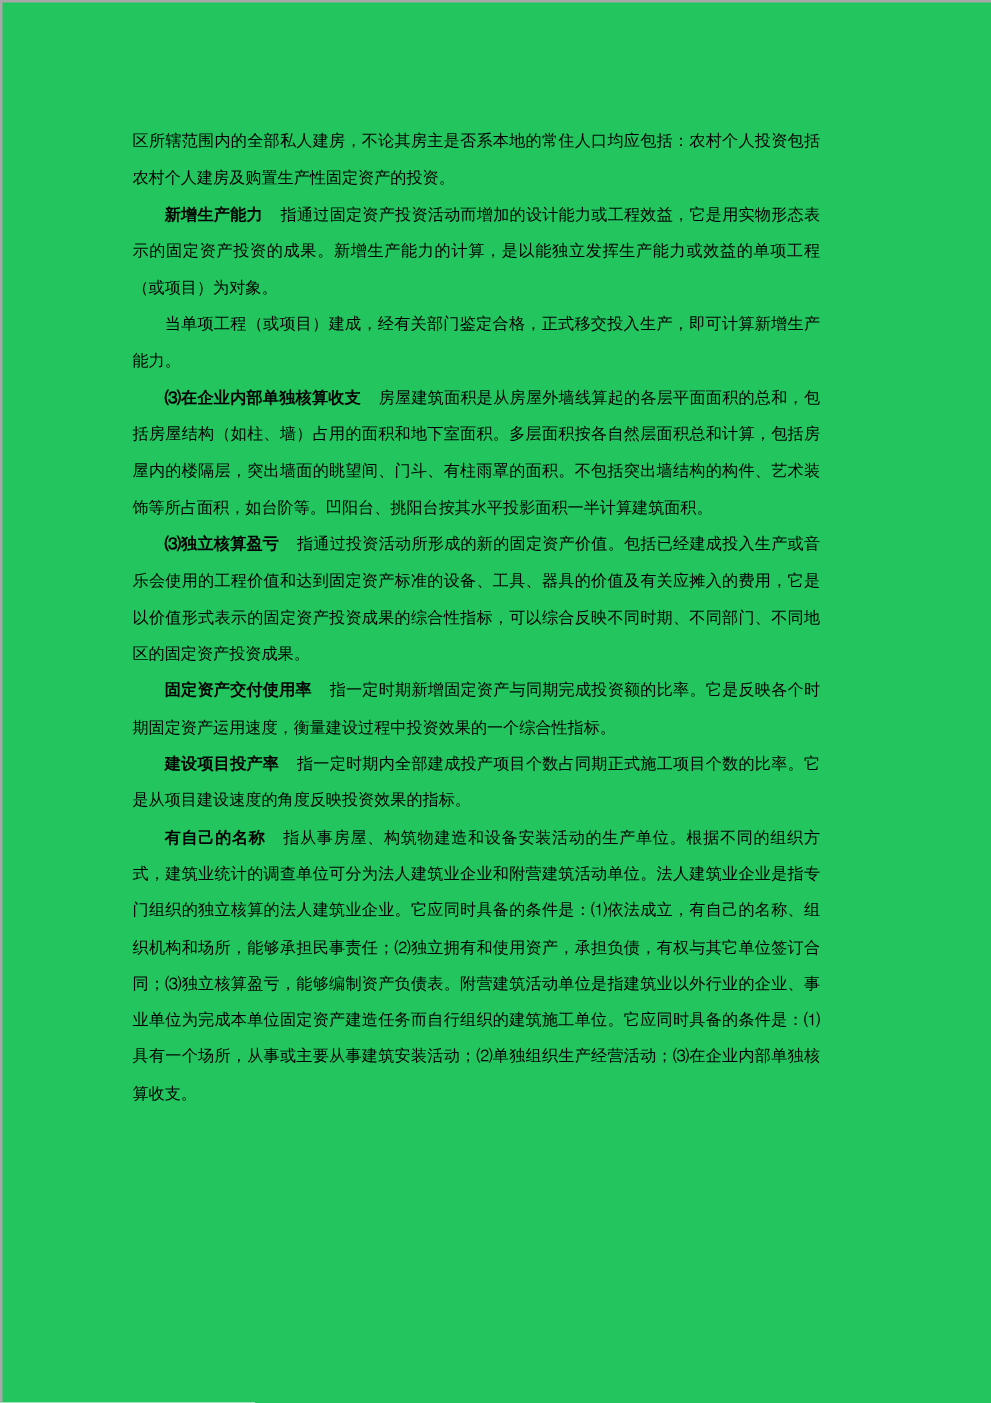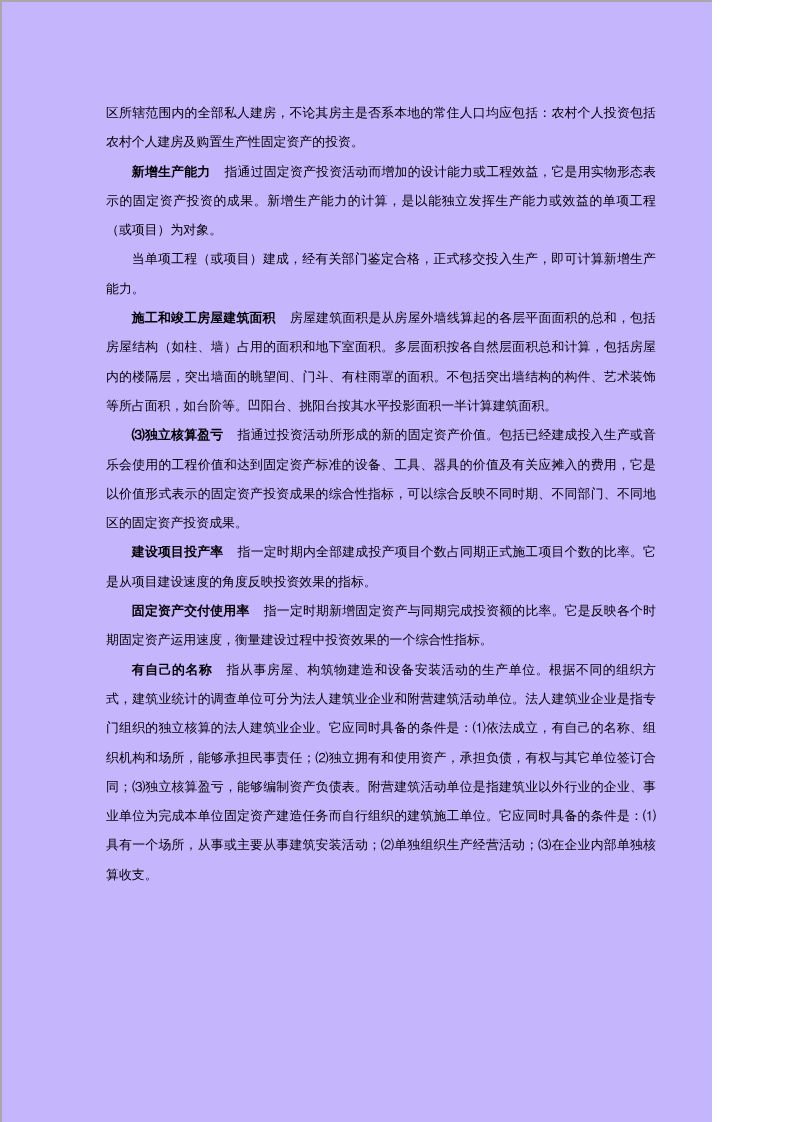--- a/index.html
+++ b/index.html
@@ -2,23 +2,23 @@
 <html><head>
 <meta charset="utf-8">
 <style>
   html, body {
     margin: 0;
     padding: 0;
     background: #ffffff;
   }
   .page {
     position: relative;
-    width: 712px;
+    width: 793px;
     height: 1122px;
-    background: #c4b5fd;
+    background: #22c55e;
     overflow: hidden;
     font-family: "Liberation Serif", serif;
   }
   
   .edge-top {
     position: absolute;
     top: 0; left: 0;
     width: 793px; height: 2px;
     background: #a8a8a8;
   }
@@ -55,19 +55,19 @@
 </head>
 <body>
 
 <div class="page">
   <div class="edge-top"></div>
   <div class="edge-left"></div>
   <div class="content" id="content">
       <p><span>区所辖范围内的全部私人建房，不论其房主是否系本地的常住人口均应包括：农村个人投资包括农村个人建房及购置生产性固定资产的投资。</span></p>
       <p class="indent"><b class="term">新增生产能力</b><span>指通过固定资产投资活动而增加的设计能力或工程效益，它是用实物形态表示的固定资产投资的成果。新增生产能力的计算，是以能独立发挥生产能力或效益的单项工程（或项目）为对象。</span></p>
       <p class="indent"><span>当单项工程（或项目）建成，经有关部门鉴定合格，正式移交投入生产，即可计算新增生产能力。</span></p>
-      <p class="indent"><b class="term">施工和竣工房屋建筑面积</b><span>房屋建筑面积是从房屋外墙线算起的各层平面面积的总和，包括房屋结构（如柱、墙）占用的面积和地下室面积。多层面积按各自然层面积总和计算，包括房屋内的楼隔层，突出墙面的眺望间、门斗、有柱雨罩的面积。不包括突出墙结构的构件、艺术装饰等所占面积，如台阶等。凹阳台、挑阳台按其水平投影面积一半计算建筑面积。</span></p>
+      <p class="indent"><b class="term">⑶在企业内部单独核算收支</b><span>房屋建筑面积是从房屋外墙线算起的各层平面面积的总和，包括房屋结构（如柱、墙）占用的面积和地下室面积。多层面积按各自然层面积总和计算，包括房屋内的楼隔层，突出墙面的眺望间、门斗、有柱雨罩的面积。不包括突出墙结构的构件、艺术装饰等所占面积，如台阶等。凹阳台、挑阳台按其水平投影面积一半计算建筑面积。</span></p>
       <p class="indent"><b class="term">⑶独立核算盈亏</b><span>指通过投资活动所形成的新的固定资产价值。包括已经建成投入生产或音乐会使用的工程价值和达到固定资产标准的设备、工具、器具的价值及有关应摊入的费用，它是以价值形式表示的固定资产投资成果的综合性指标，可以综合反映不同时期、不同部门、不同地区的固定资产投资成果。</span></p>
+      <p class="indent"><b class="term">固定资产交付使用率</b><span>指一定时期新增固定资产与同期完成投资额的比率。它是反映各个时期固定资产运用速度，衡量建设过程中投资效果的一个综合性指标。</span></p>
       <p class="indent"><b class="term">建设项目投产率</b><span>指一定时期内全部建成投产项目个数占同期正式施工项目个数的比率。它是从项目建设速度的角度反映投资效果的指标。</span></p>
-      <p class="indent"><b class="term">固定资产交付使用率</b><span>指一定时期新增固定资产与同期完成投资额的比率。它是反映各个时期固定资产运用速度，衡量建设过程中投资效果的一个综合性指标。</span></p>
       <p class="indent"><b class="term">有自己的名称</b><span>指从事房屋、构筑物建造和设备安装活动的生产单位。根据不同的组织方式，建筑业统计的调查单位可分为法人建筑业企业和附营建筑活动单位。法人建筑业企业是指专门组织的独立核算的法人建筑业企业。它应同时具备的条件是：⑴依法成立，有自己的名称、组织机构和场所，能够承担民事责任；⑵独立拥有和使用资产，承担负债，有权与其它单位签订合同；⑶独立核算盈亏，能够编制资产负债表。附营建筑活动单位是指建筑业以外行业的企业、事业单位为完成本单位固定资产建造任务而自行组织的建筑施工单位。它应同时具备的条件是：⑴具有一个场所，从事或主要从事建筑安装活动；⑵单独组织生产经营活动；⑶在企业内部单独核算收支。</span></p>
     </div>
 </div>
 
 </body></html>

